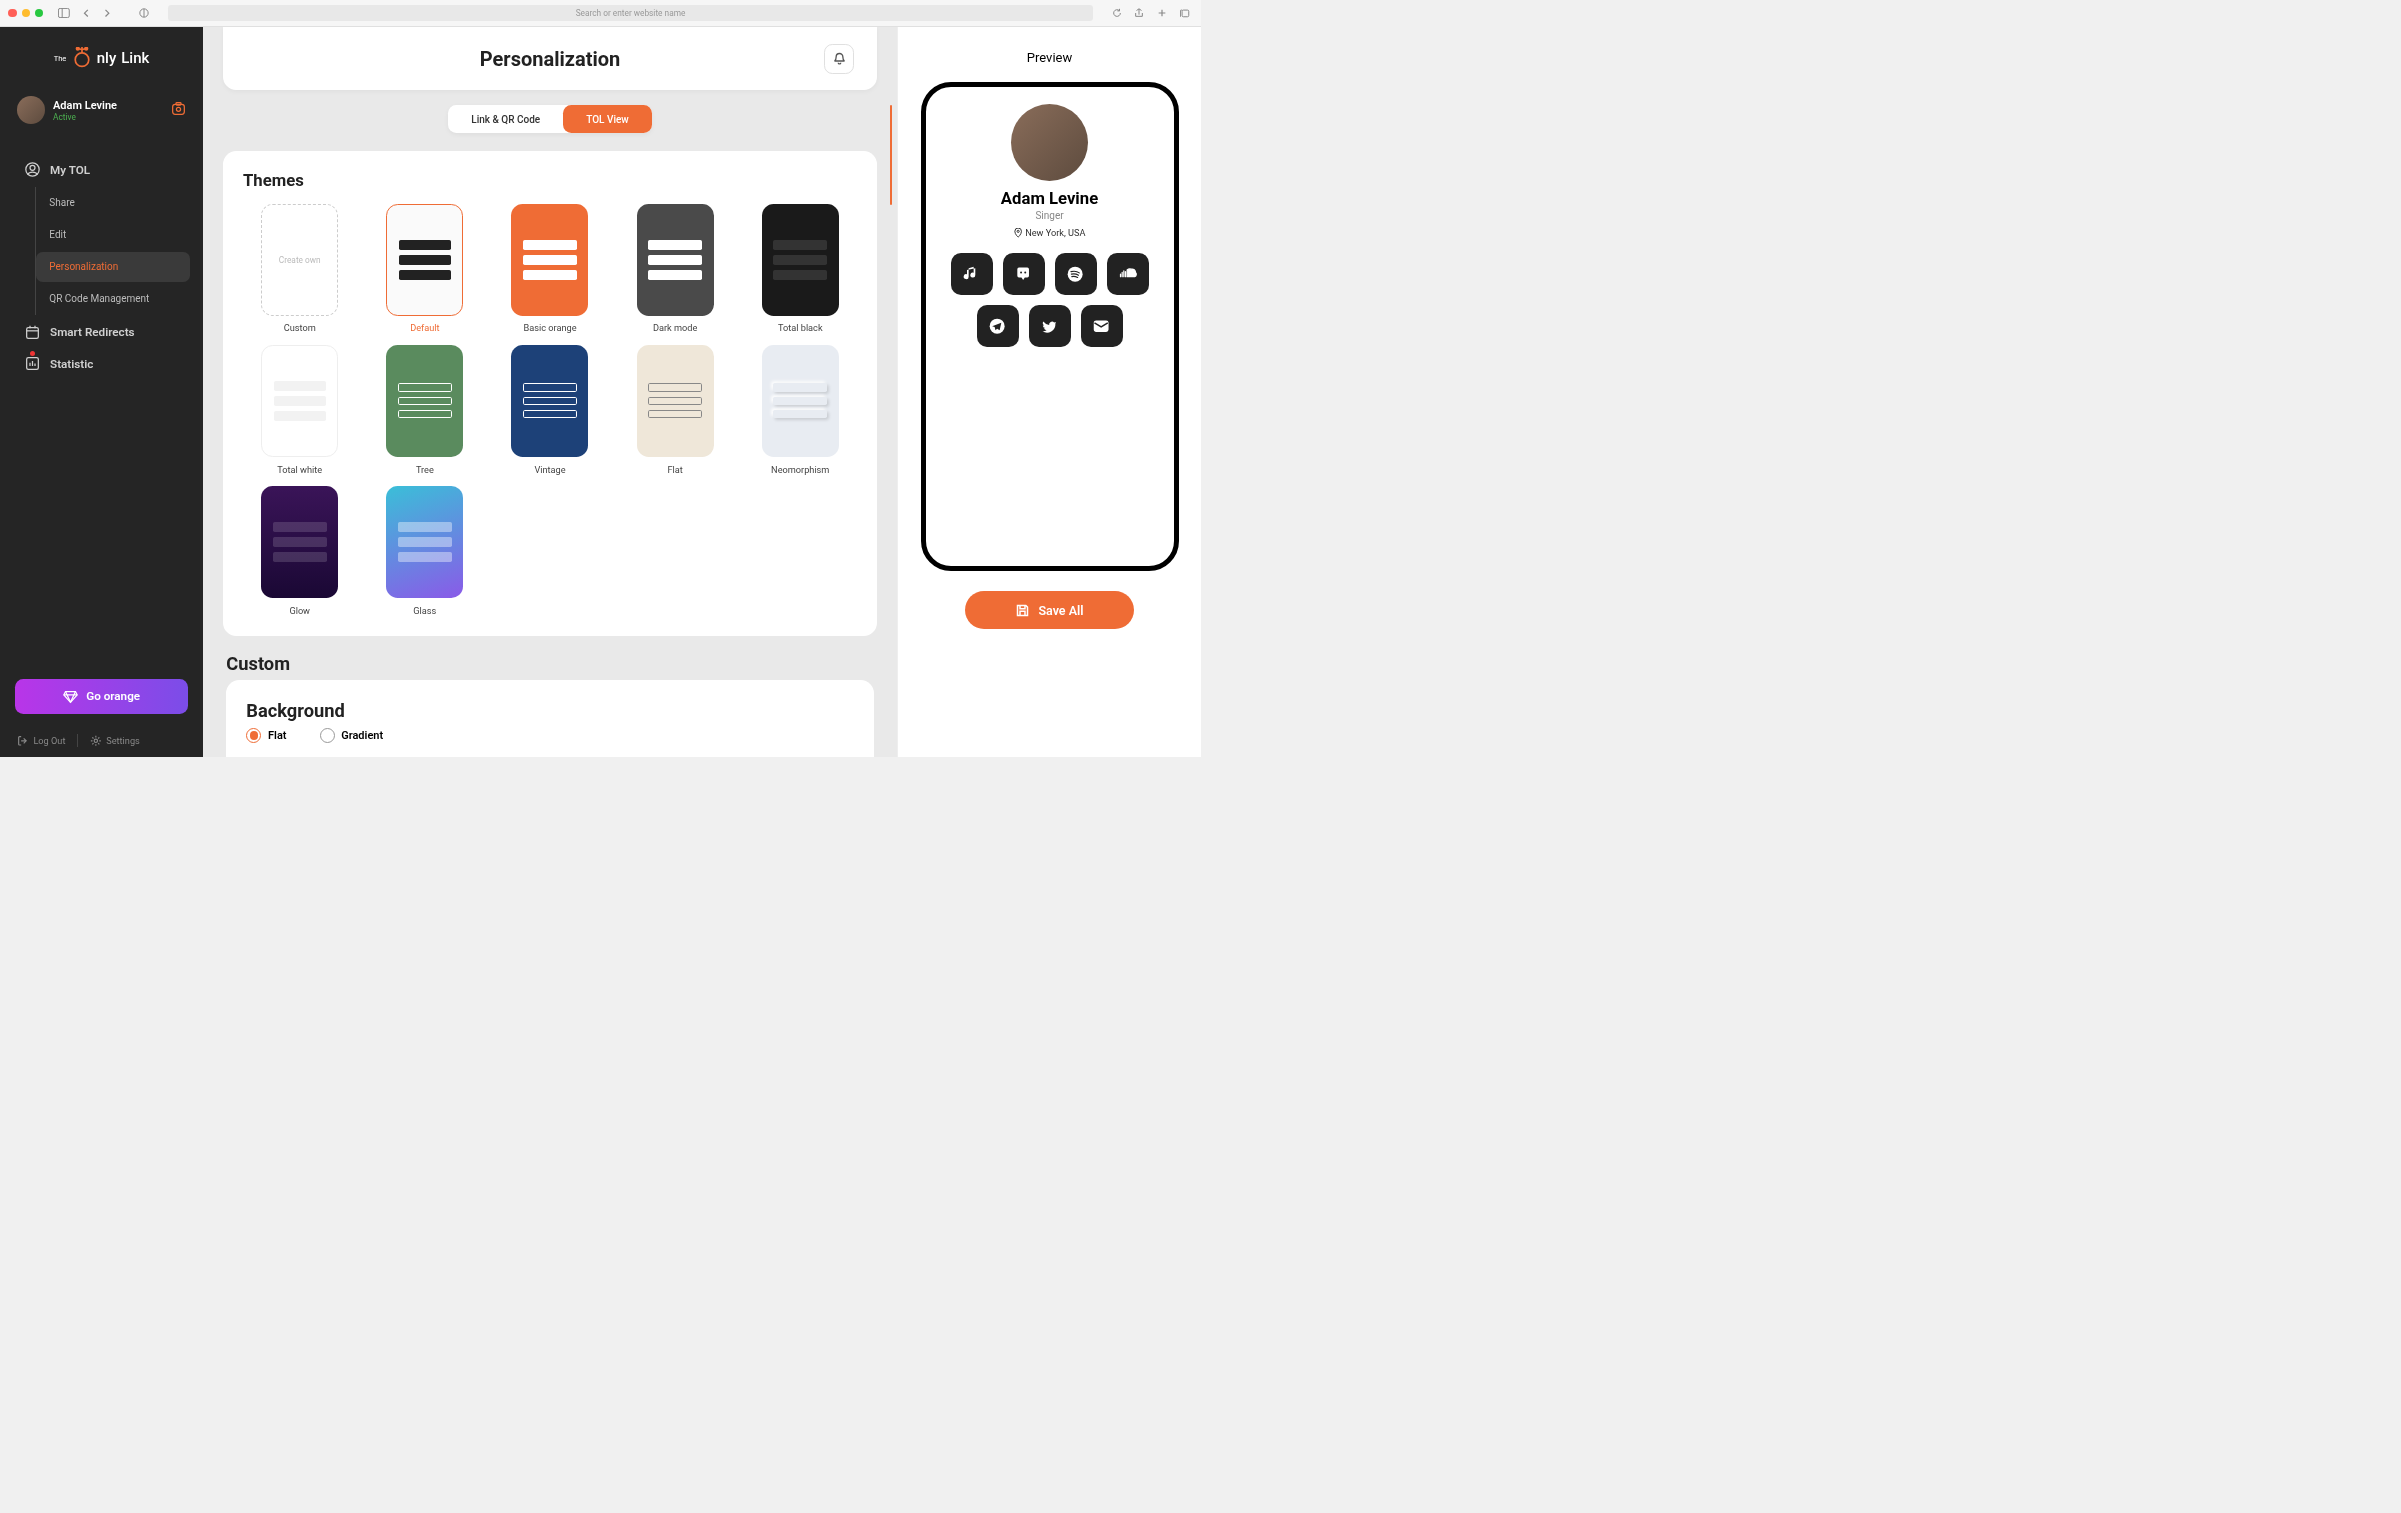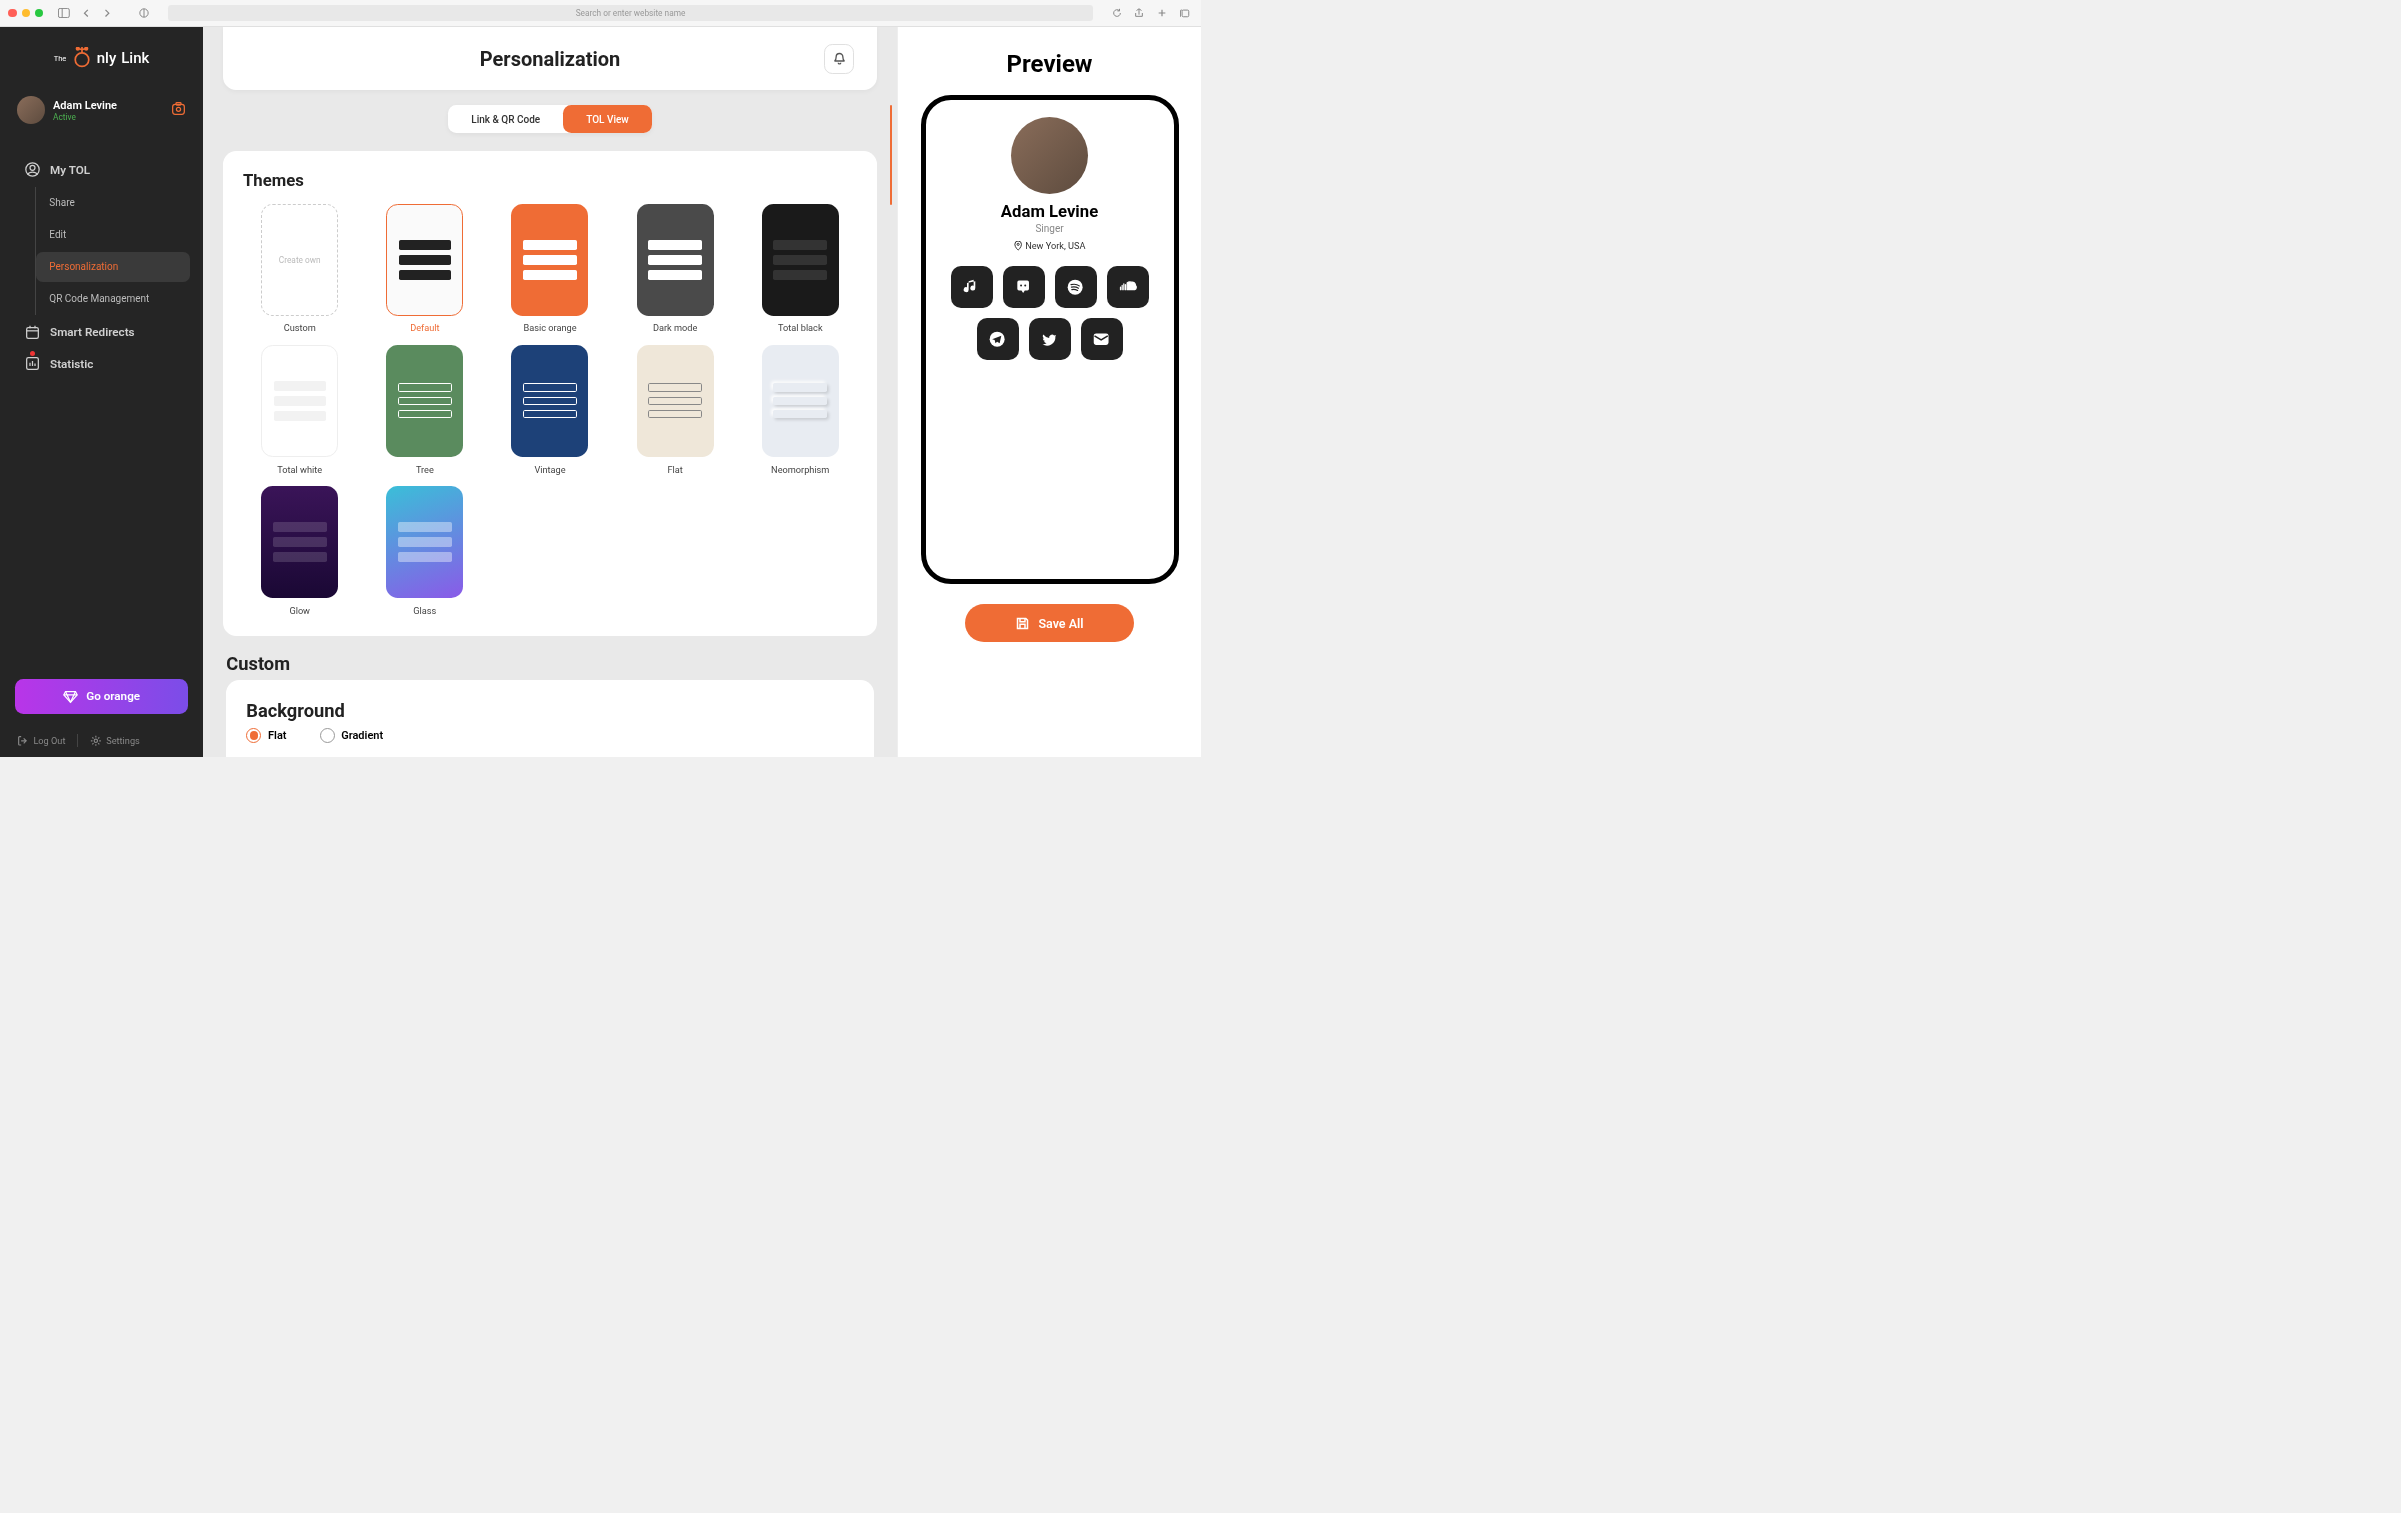--- a/index.html
+++ b/index.html
@@ -73,21 +73,21 @@
 .radio-dot { width:15px; height:15px; border:1.7px solid #999; border-radius:50%; display:flex; align-items:center; justify-content:center; }
 .radio-dot.on { border-color:#ef6c35; }
 .radio-dot.on::after { content:''; width:8.3px; height:8.3px; border-radius:50%; background:#ef6c35; }
 .hex { font-size:10px; color:#555; }
 .toggle-row { display:flex; justify-content:space-between; align-items:center; font-size:11px; }
 .toggle { width:37px; height:20px; background:#ef6c35; border-radius:10px; position:relative; cursor:pointer; }
 .toggle::after { content:''; position:absolute; right:1.7px; top:1.7px; width:16.7px; height:16.7px; background:#fff; border-radius:50%; }
 
 
 .preview-pane { width:304px; background:#fff; border-radius:0 0 0 0; padding:16.7px 15px; display:flex; flex-direction:column; align-items:center; border-left:1.7px solid #eee; }
-.preview-pane h2 { font-size:24px; font-weight:700; margin:6.7px 0 16.7px; }
+.preview-pane h2 { font-size:13px; font-weight:400; margin:6.7px 0 16.7px; }
 .phone { width:258px; height:489px; border:5px solid #000; border-radius:30px; background:#fff; padding:16.7px 11.7px; display:flex; flex-direction:column; align-items:center; overflow:hidden; }
 .p-avatar { width:77px; height:77px; border-radius:50%; background:linear-gradient(135deg,#8a6d5a,#5d4b3e); margin-bottom:8.3px; }
 .p-name { font-size:16.7px; font-weight:700; margin-bottom:1.7px; }
 .p-sub { font-size:10px; color:#888; margin-bottom:6.7px; }
 .p-loc { font-size:9.2px; color:#333; display:flex; align-items:center; gap:3.3px; margin-bottom:15px; }
 .socials { display:flex; flex-wrap:wrap; justify-content:center; gap:10px; margin-bottom:13.3px; width:208px; }
 .social { width:42px; height:42px; background:#222; border-radius:10px; display:flex; align-items:center; justify-content:center; color:#fff; }
 .clip-card { width:217px; background:#0d0d0d; border-radius:10px; overflow:hidden; }
 .clip-img { height:108px; background:linear-gradient(180deg,#d8dde0 0%,#bcc4c8 40%,#3a4548 100%); }
 .clip-meta { padding:8.3px; text-align:center; color:#fff; }

